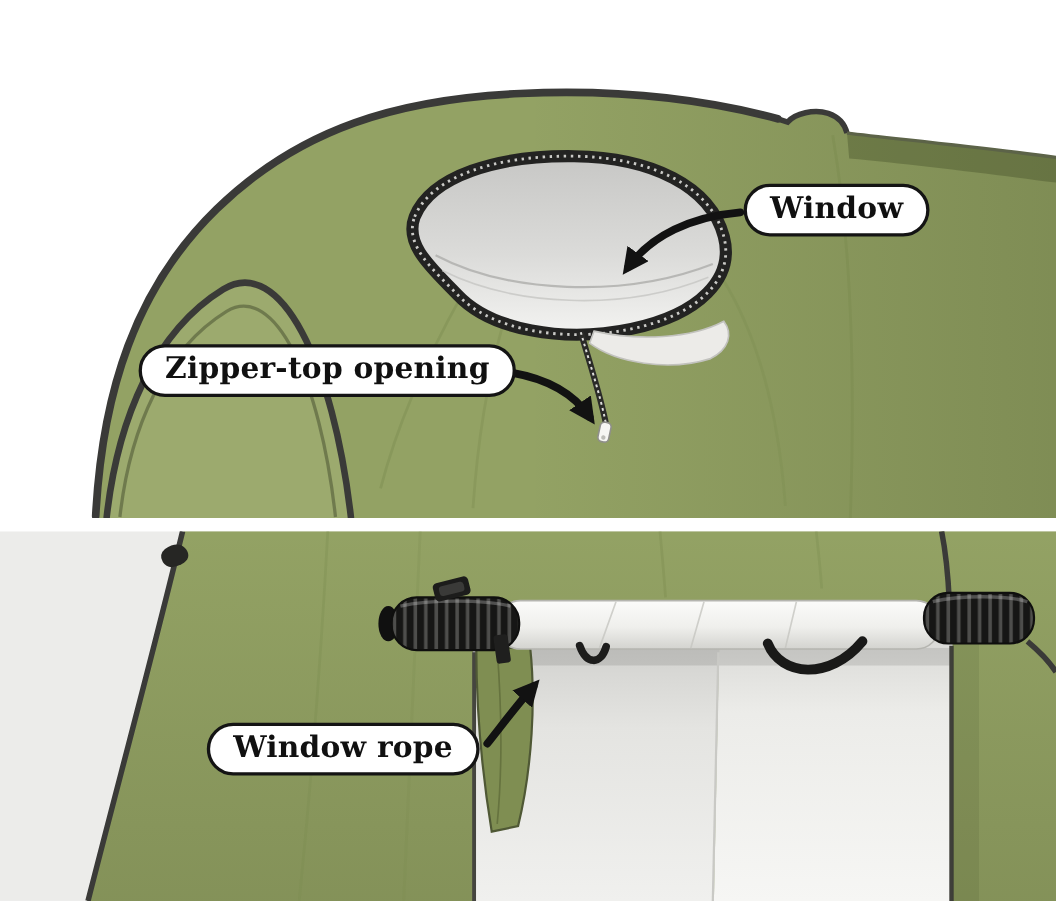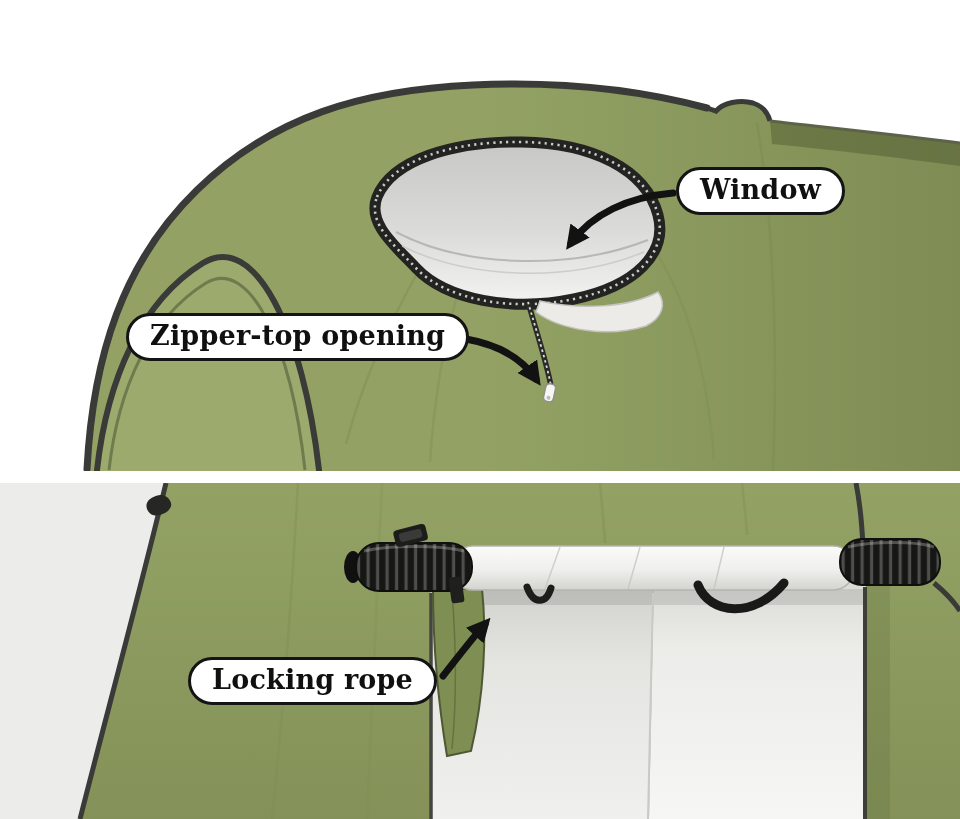--- a/index.html
+++ b/index.html
@@ -176,17 +176,17 @@
       <g transform="rotate(-14 410 52)">
         <rect x="394" y="44" width="33" height="17" rx="4" fill="#1c1c1b"></rect>
         <rect x="399" y="48" width="23" height="9" rx="3" fill="#3a3a38"></rect>
       </g>
       <path class="pole" stroke-width="5" d="M 934 100 C 946 110 955 120 960 128"></path>
 
       <path class="arrow" stroke-width="7" stroke-linecap="round" marker-end="url(#ahB)" d="M 443 193 C 458 174 470 158 485 141"></path>
     </svg>
 
     <div class="callout" style="left:188px;top:174px;">
-      <span>Locking rope</span>
+      <span>Window rope</span>
     </div>
   </div>
 
 </div>
 
 </body></html>

